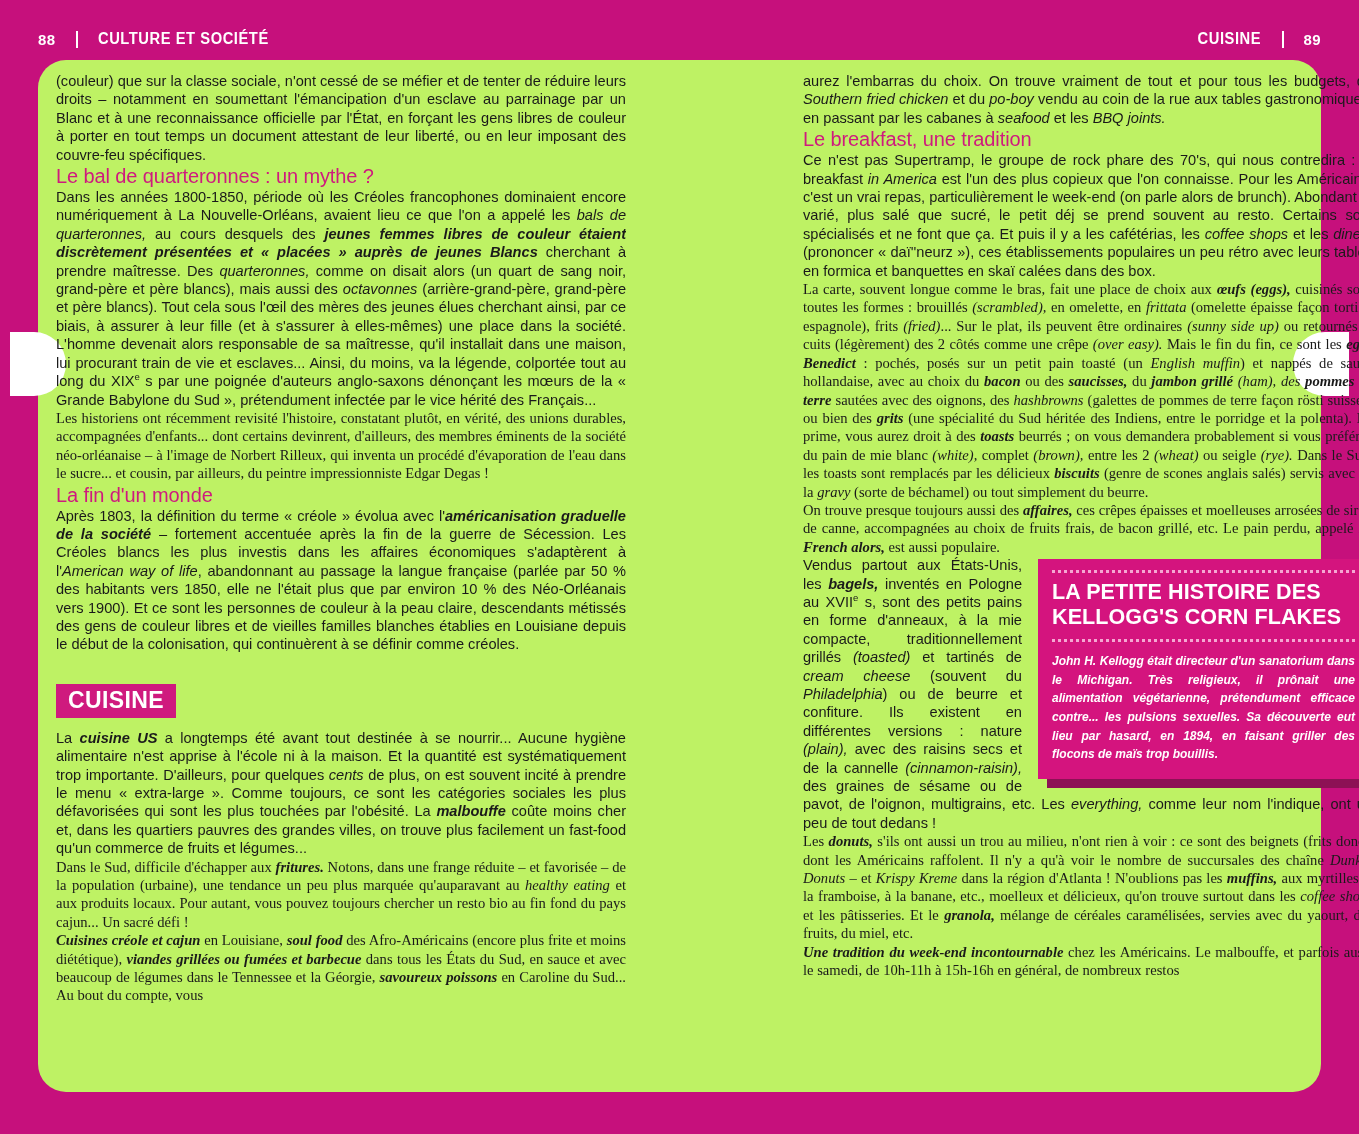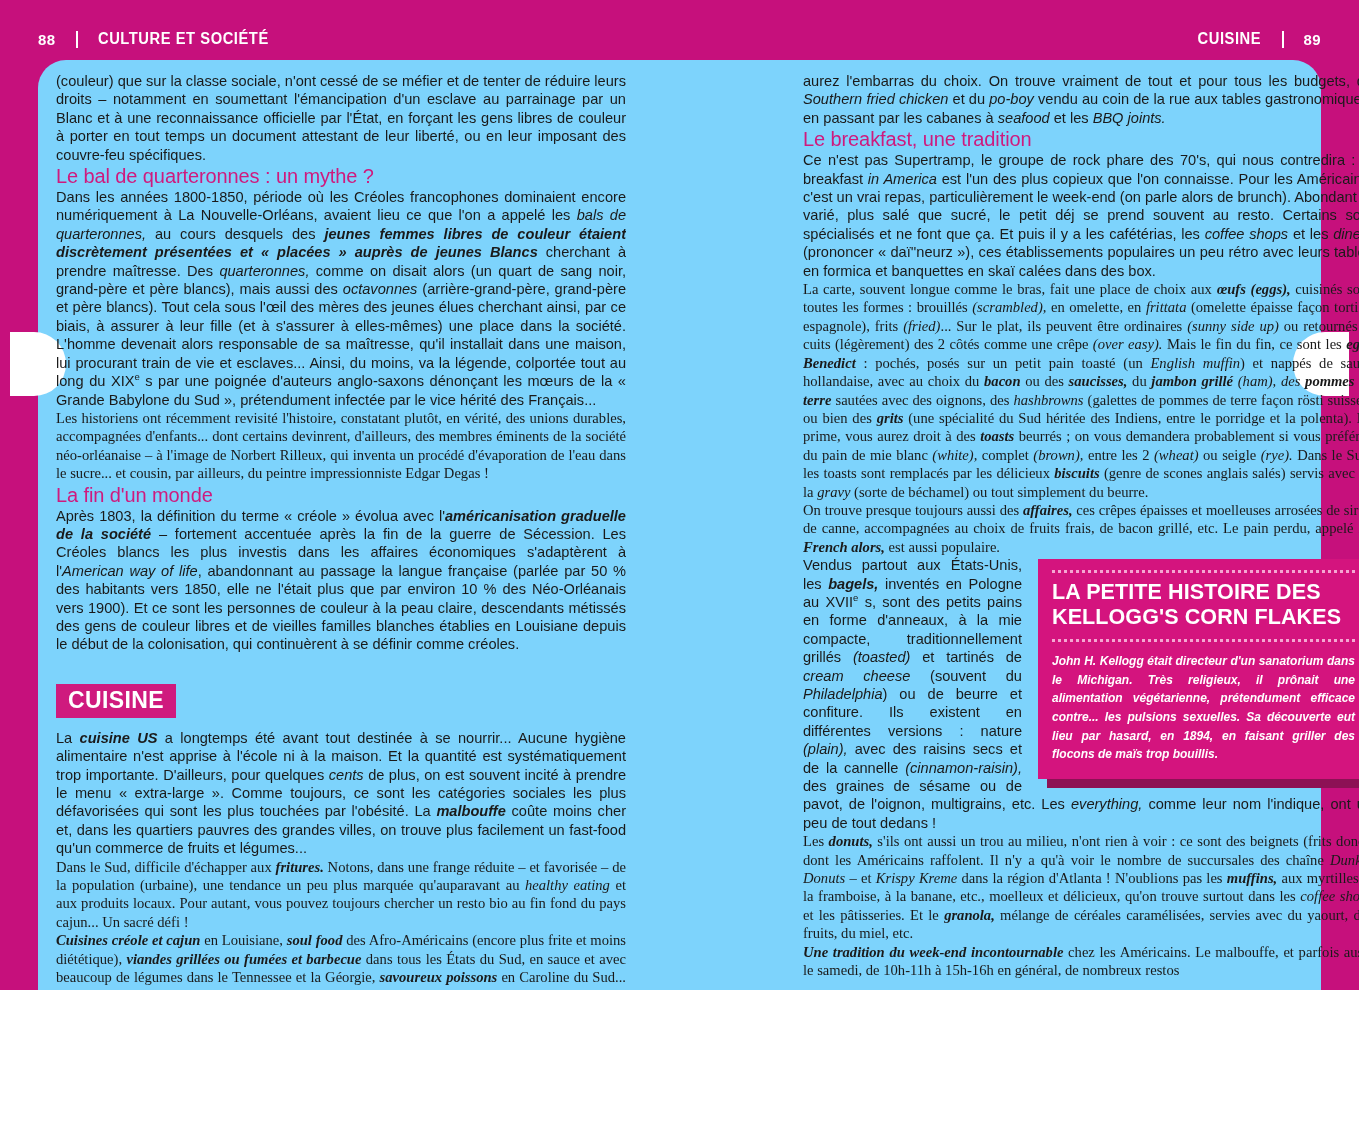--- a/index.html
+++ b/index.html
@@ -7,21 +7,21 @@
     padding: 0;
     background: #ffffff;
   }
   body {
     font-family: "Liberation Sans", sans-serif;
   }
 
   #page {
     position: relative;
     width: 1359px;
-    height: 990px;
+    height: 1134px;
     background: #c6107c;
     overflow: hidden;
   }
 
   
   .runhead {
     position: absolute;
     top: 26px;
     height: 26px;
     display: flex;
@@ -55,21 +55,21 @@
   }
   .runhead-right .sect { transform-origin: right center; }
 
   
   #sheet {
     position: absolute;
     left: 38px;
     top: 60px;
     width: 1283px;
     height: 1032px;
-    background: #7dd3fc;
+    background: #bef264;
     border-radius: 28px;
   }
 
   
   .notch {
     position: absolute;
     top: 272px;
     width: 56px;
     height: 64px;
     background: #ffffff;

